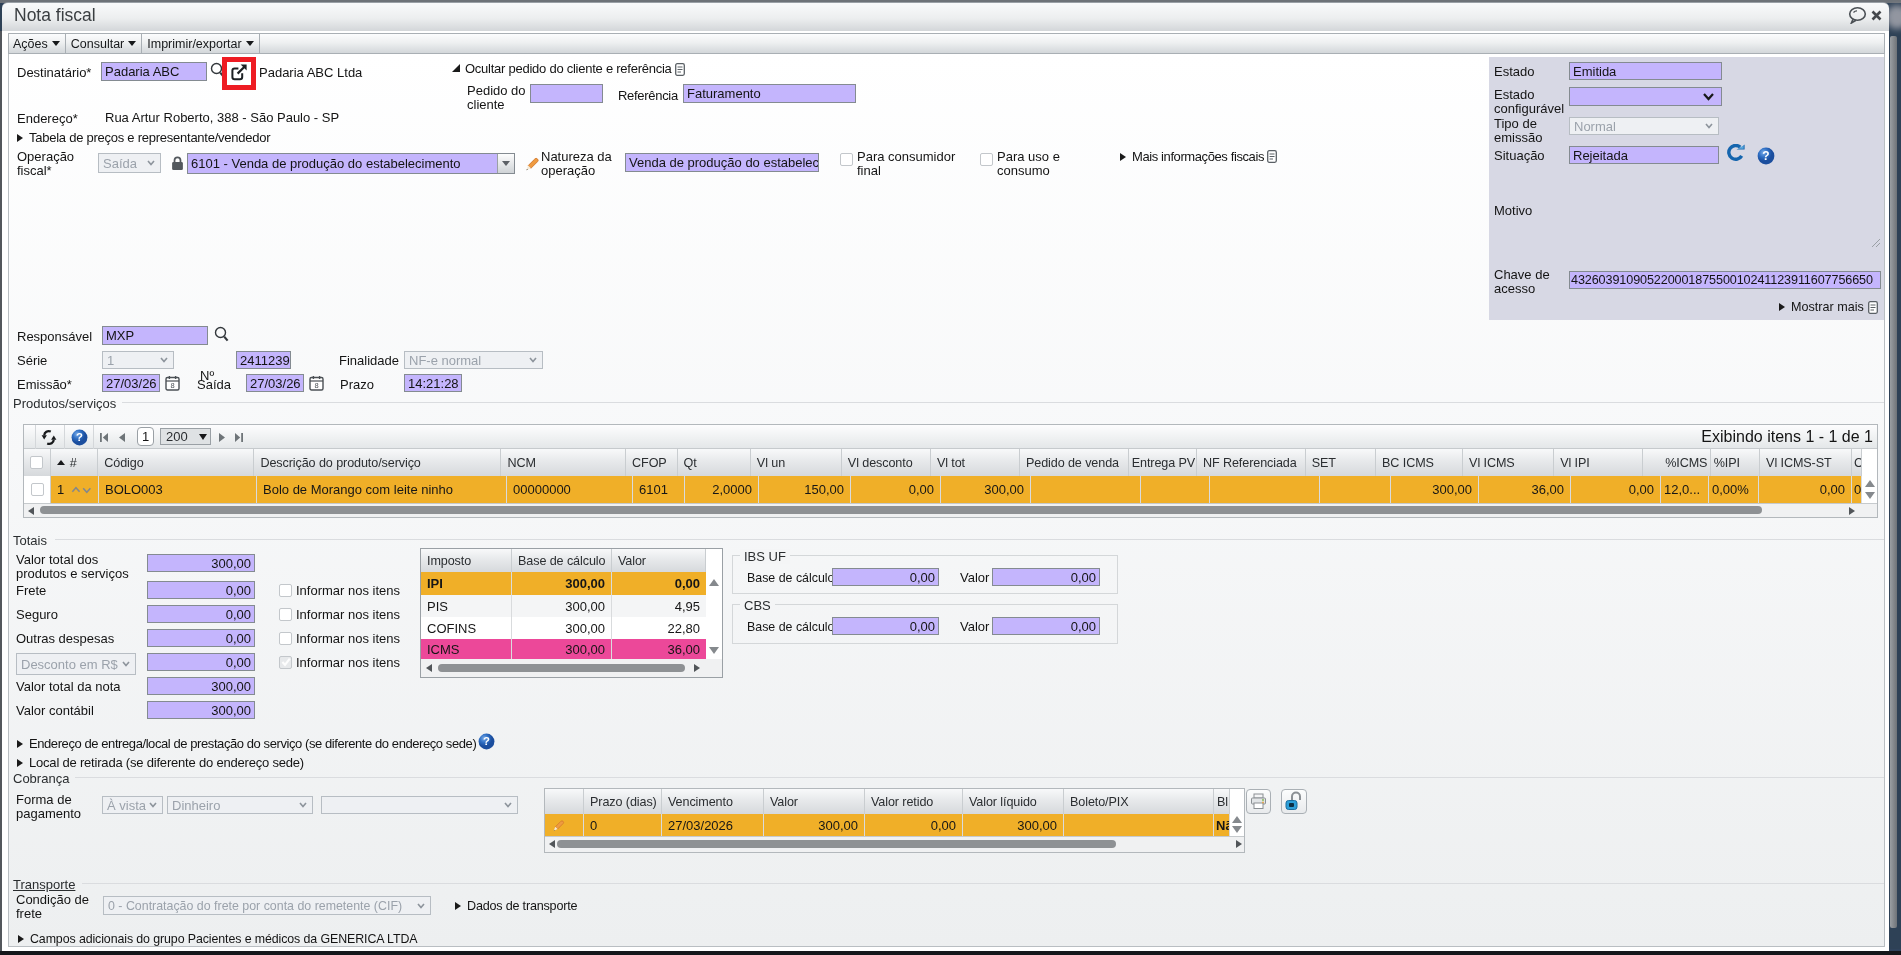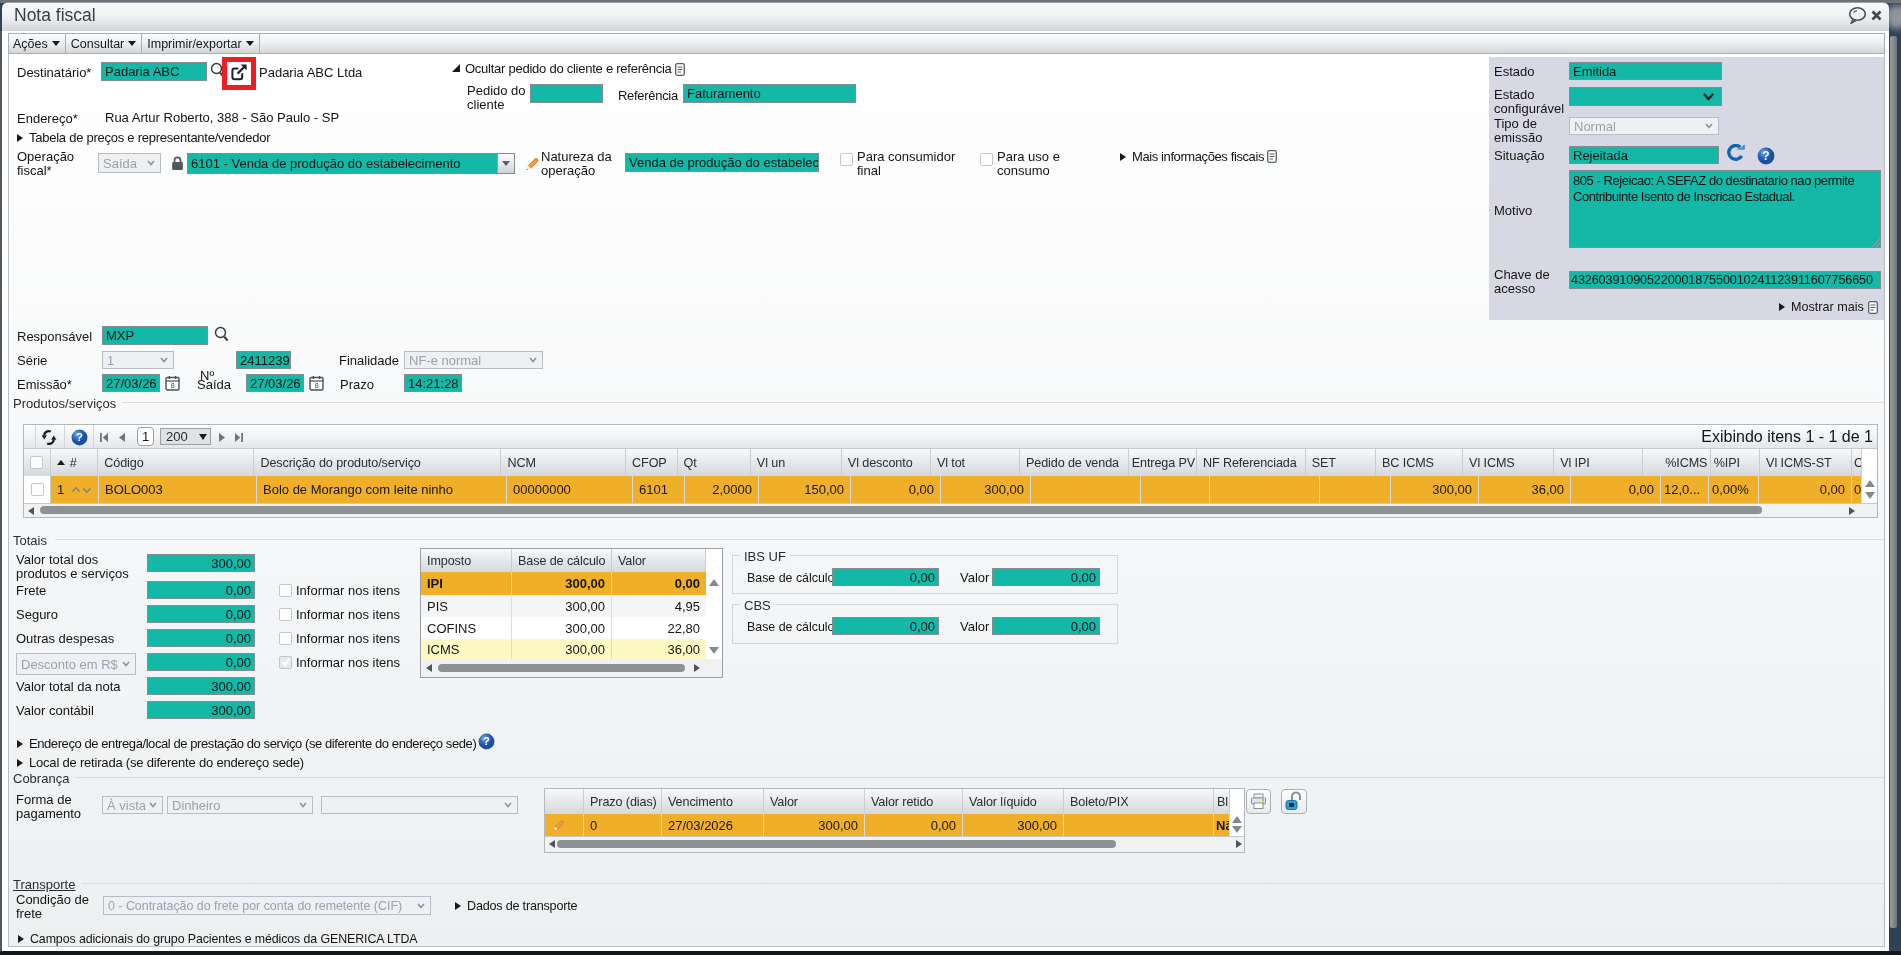--- a/index.html
+++ b/index.html
@@ -1,21 +1,21 @@
 <!DOCTYPE html>
 <html><head>
 <meta charset="utf-8">
 <style>
 *{margin:0;padding:0;box-sizing:border-box;}
 html,body{width:1901px;height:955px;overflow:hidden;}
 body{background:#30435c;font-family:"Liberation Sans",sans-serif;}
 #page{position:absolute;left:0;top:0;width:1901px;height:955px;}
 .abs{position:absolute;}
 .lbl{position:absolute;font-size:13px;color:#141414;white-space:nowrap;line-height:14px;}
-.inp{position:absolute;background:#14b8a6;border:1px solid #848b91;font-size:13px;color:#141414;padding:0 3px;display:flex;align-items:center;height:19px;white-space:nowrap;overflow:hidden;}
+.inp{position:absolute;background:#c4b5fd;border:1px solid #848b91;font-size:13px;color:#141414;padding:0 3px;display:flex;align-items:center;height:19px;white-space:nowrap;overflow:hidden;}
 .num{justify-content:flex-end;}
 .dsel{position:absolute;background:#eef0f3;border:1px solid #b7bdc3;color:#9ba2ab;font-size:13px;display:flex;align-items:center;padding:0 4px;height:19px;white-space:nowrap;overflow:hidden;}
 .chev{position:absolute;right:5px;top:50%;margin-top:-3px;width:8px;height:6px;}
 .tri{position:absolute;width:0;height:0;}
 .cb{position:absolute;width:13px;height:13px;background:#fff;border:1px solid #c3c7cb;border-radius:2px;}
 .secline{position:absolute;height:1px;background:#dadcdf;}
 .sectitle{position:absolute;font-size:13px;color:#2a2d2f;white-space:nowrap;}
 .arrlink{position:absolute;font-size:13px;color:#141414;white-space:nowrap;}
 .blacktri{display:inline-block;width:0;height:0;border-top:4.5px solid transparent;border-bottom:4.5px solid transparent;border-left:6px solid #1a1a1a;margin-right:6px;}
 .gcell{height:100%;border-right:1px solid #c9cdd0;display:flex;align-items:center;padding:0 6px;overflow:hidden;white-space:nowrap;}
@@ -151,24 +151,20 @@
         <radialGradient id="hg" cx="35%" cy="30%">
           <stop offset="0%" stop-color="#7aace8"></stop>
           <stop offset="55%" stop-color="#2f6fc4"></stop>
           <stop offset="100%" stop-color="#1b4e9e"></stop>
         </radialGradient>
       </defs>
       <circle cx="9" cy="9" r="8.4" fill="url(#hg)"></circle>
       <text x="9" y="13.2" text-anchor="middle" font-size="12" font-weight="bold" fill="#fff" font-family="Liberation Sans">?</text>
     </svg>
 <div class="lbl" style="left:1494px;top:204px;">Motivo</div>
-<div class="inp" style="left:1569px;top:170px;width:312px;height:78px;align-items:flex-start;padding-top:2px;">
-      <span style="line-height:16px;letter-spacing:-0.45px;white-space:pre;">805 - Rejeicao: A SEFAZ do destinatario nao permite
-Contribuinte Isento de Inscricao Estadual.</span>
-    </div>
 <svg class="abs" style="left:1872px;top:239px;" width="8" height="8" viewBox="0 0 8 8">
       <line x1="0" y1="8" x2="8" y2="0" stroke="#9aa0a5" stroke-width="1"></line>
       <line x1="4" y1="8" x2="8" y2="4" stroke="#9aa0a5" stroke-width="1"></line>
     </svg>
 <div class="lbl" style="left:1494px;top:268px;">Chave de<br>acesso</div>
 <div class="inp" style="left:1569px;top:271px;width:312px;height:18px;font-size:12.6px;padding:0 1px;letter-spacing:-0.1px;">43260391090522000187550010241123911607756650</div>
 <div class="arrlink" style="left:1779px;top:300px;font-size:12.6px;"><span class="blacktri"></span>Mostrar mais</div>
 <svg class="abs" style="left:1868px;top:301px;" width="10" height="13" viewBox="0 0 10 13">
       <rect x="0.7" y="0.7" width="8.6" height="11.6" rx="1.5" fill="#fff" stroke="#5a6065" stroke-width="1.3"></rect>
       <line x1="2.5" y1="4" x2="7.5" y2="4" stroke="#5a6065" stroke-width="1"></line>
@@ -368,21 +364,21 @@
 <div class="grow" style="left:421px;top:595px;width:285px;height:22px;background:#f4f5f6;">
 <div class="gcell" style="width:91px;">PIS</div>
 <div class="gcell r" style="width:100px;">300,00</div>
 <div class="gcell r" style="width:94px;border-right:none;">4,95</div>
 </div>
 <div class="grow" style="left:421px;top:617px;width:285px;height:22px;background:#fff;">
 <div class="gcell" style="width:91px;">COFINS</div>
 <div class="gcell r" style="width:100px;">300,00</div>
 <div class="gcell r" style="width:94px;border-right:none;">22,80</div>
 </div>
-<div class="grow" style="left:421px;top:639px;width:285px;height:20px;background:#fef9c3;">
+<div class="grow" style="left:421px;top:639px;width:285px;height:20px;background:#ec4899;">
 <div class="gcell" style="width:91px;">ICMS</div>
 <div class="gcell r" style="width:100px;">300,00</div>
 <div class="gcell r" style="width:94px;border-right:none;">36,00</div>
 </div>
 <span class="sarr" style="left:709px;top:579px;border-left:5px solid transparent;border-right:5px solid transparent;border-bottom:7px solid #85898d;"></span>
 <span class="sarr" style="left:709px;top:647px;border-left:5px solid transparent;border-right:5px solid transparent;border-top:7px solid #85898d;"></span>
 <div class="hsb" style="left:421px;top:659px;width:301px;height:18px;border-top:none;"></div>
 <span class="sarr" style="left:426px;top:664px;border-top:4px solid transparent;border-bottom:4px solid transparent;border-right:6px solid #515559;"></span>
 <div class="thumb" style="left:438px;top:664px;width:247px;"></div>
 <span class="sarr" style="left:694px;top:664px;border-top:4px solid transparent;border-bottom:4px solid transparent;border-left:6px solid #515559;"></span>

